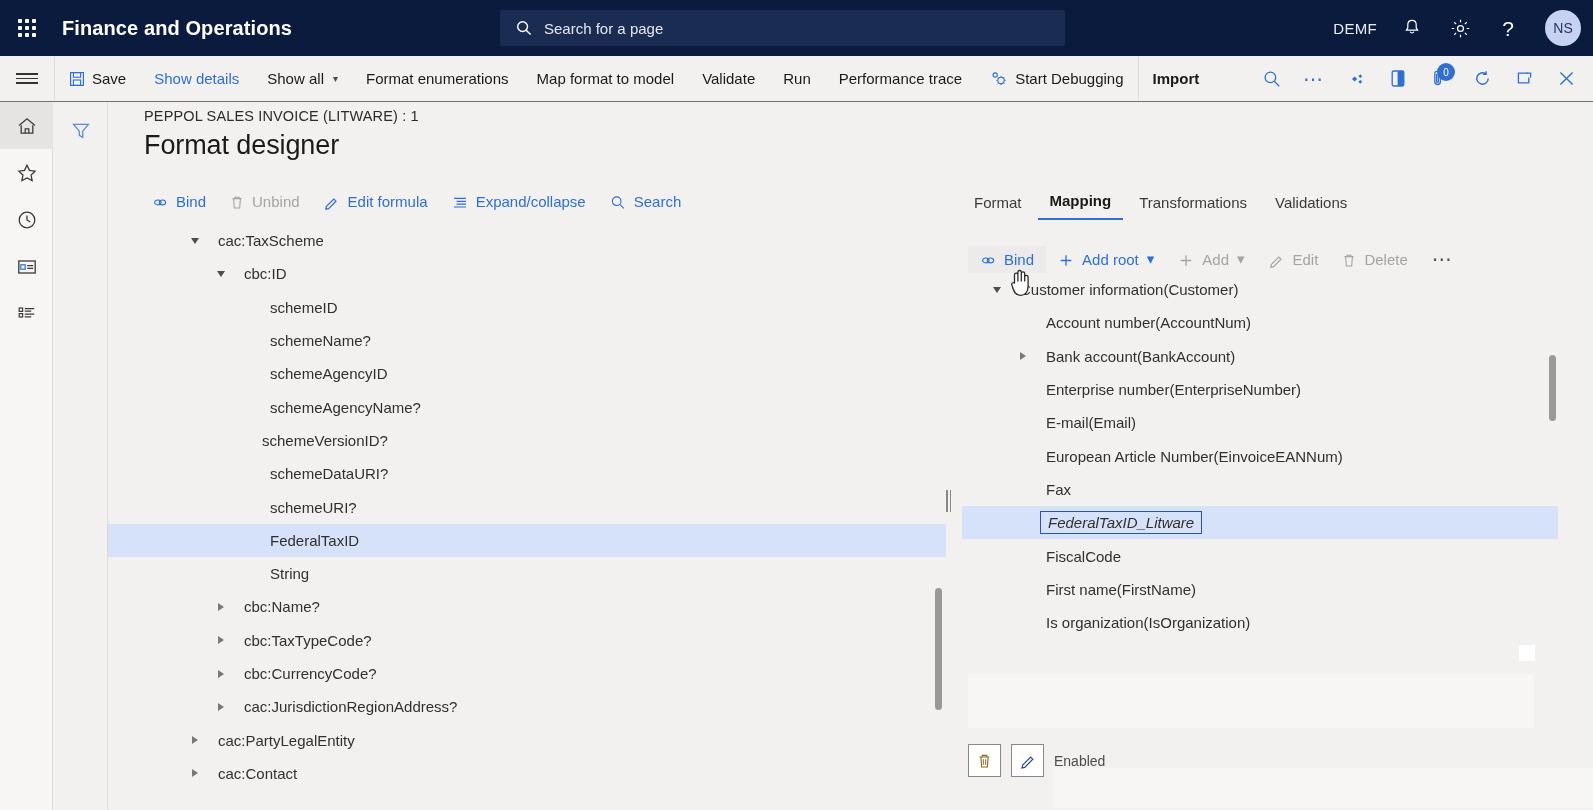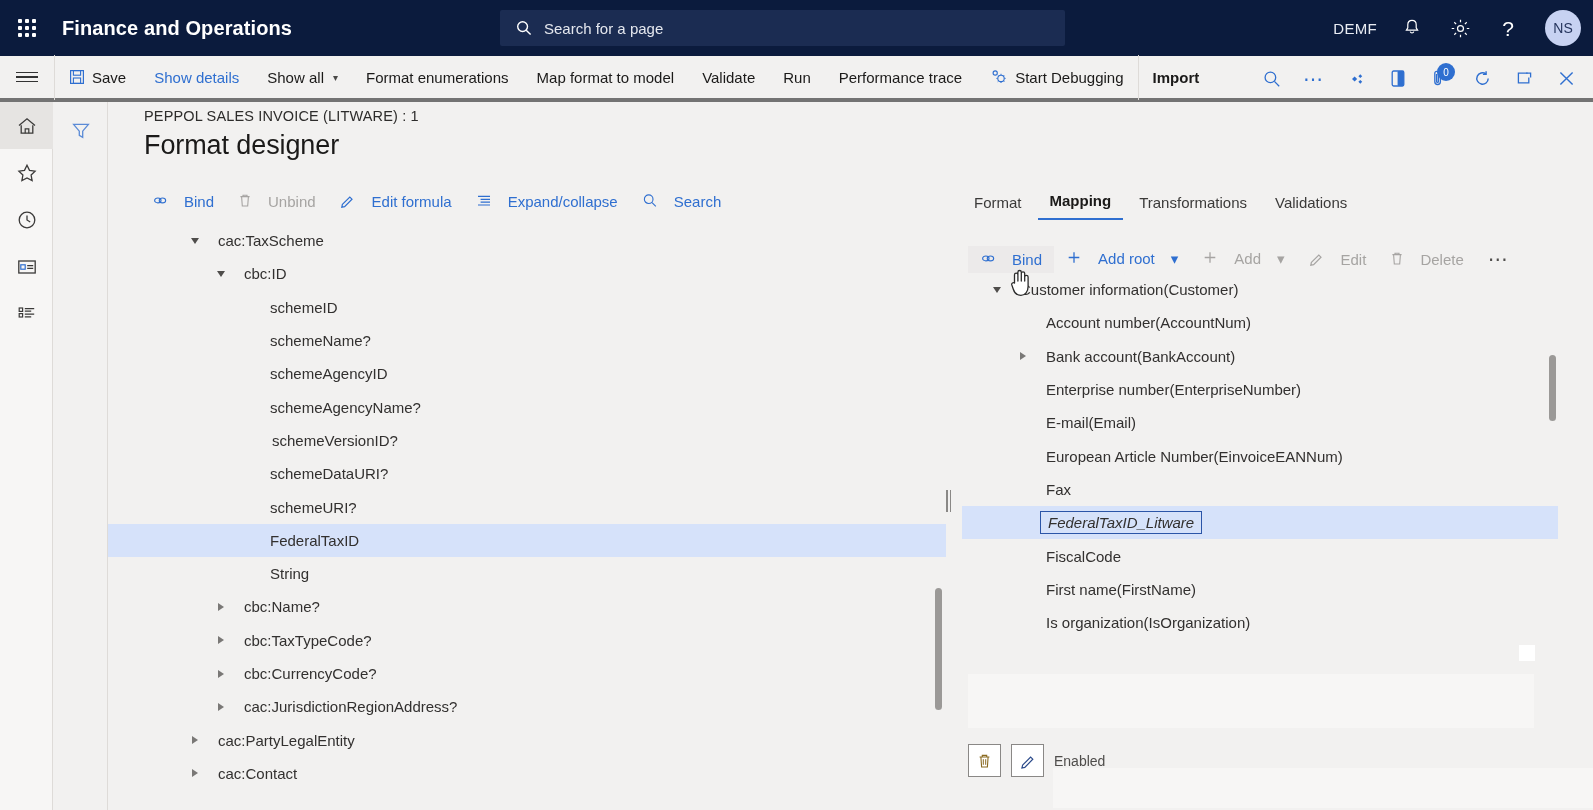--- a/index.html
+++ b/index.html
@@ -41,21 +41,21 @@
   .nav-ico { width: 26px; height: 26px; display: flex; align-items: center; justify-content: center; cursor: pointer; }
   .avatar {
     width: 36px; height: 36px; border-radius: 50%; background: #c7d2f2;
     color: #26365e; font-size: 14px; display: flex; align-items: center; justify-content: center;
     cursor: pointer; margin-left: 2px;
   }
 
   
   .cmdbar {
     position: absolute; top: 56px; left: 0; width: 1593px; height: 46px;
-    background: #f2f1f0; border-bottom: 4px solid #737373;
+    background: #f2f1f0; border-bottom: 1px solid #737373;
     display: flex; align-items: center;
   }
   .hamb { width: 54px; height: 45px; display: flex; align-items: center; justify-content: center; cursor: pointer; }
   .hamb span { display: block; width: 22px; height: 1.6px; background: #333; margin: 3px 0; }
   .cmd-sep { width: 1px; height: 45px; background: #dedbd8; }
   .cmd-items { display: flex; align-items: center; height: 45px; }
   .cmd {
     display: flex; align-items: center; gap: 7px; height: 45px; padding: 0 14px;
     font-size: 15px; color: #1b1a19; white-space: nowrap; cursor: pointer;
   }
@@ -85,21 +85,21 @@
   .filter-ico { margin: 12px auto 0 auto; width: 55px; height: 34px; display: flex; align-items: center; justify-content: center; cursor: pointer; }
 
   
   .page-head { position: absolute; top: 108px; left: 144px; }
   .breadcrumb { font-size: 14.5px; color: #2d2c2b; letter-spacing: .15px; }
   .page-title { font-size: 27px; color: #1b1a19; margin-top: 6px; letter-spacing: -.1px; }
 
   
   .ltoolbar { position: absolute; top: 188px; left: 140px; display: flex; align-items: center; }
   .tbtn {
-    display: flex; align-items: flex-start; gap: 16px; padding: 5px 12px; font-size: 15px;
+    display: flex; align-items: flex-end; gap: 8px; padding: 5px 12px; font-size: 15px;
     color: #2f6fd0; cursor: pointer; white-space: nowrap;
   }
   .tbtn.disabled { color: #a6a4a2; cursor: default; }
   .tbtn.hover { background: #eceaea; }
 
   
   .ltree {
     position: absolute; top: 224px; left: 108px; width: 838px; height: 586px;
     overflow: hidden;
   }
@@ -412,21 +412,21 @@
         <span style="margin-left: 10px;">schemeAgencyID</span>
       </div>
       <div class="trow">
         <div style="width: 126px; flex: 0 0 auto;"></div>
         <div class="tw"></div>
         <span style="margin-left: 10px;">schemeAgencyName?</span>
       </div>
       <div class="trow">
         <div style="width: 126px; flex: 0 0 auto;"></div>
         <div class="tw"></div>
-        <span style="margin-left: 12px; text-align: center;">schemeVersionID?</span>
+        <span style="margin-left: 2px; text-align: center;">schemeVersionID?</span>
       </div>
       <div class="trow">
         <div style="width: 126px; flex: 0 0 auto;"></div>
         <div class="tw"></div>
         <span style="margin-left: 10px;">schemeDataURI?</span>
       </div>
       <div class="trow">
         <div style="width: 126px; flex: 0 0 auto;"></div>
         <div class="tw"></div>
         <span style="margin-left: 10px;">schemeURI?</span>

